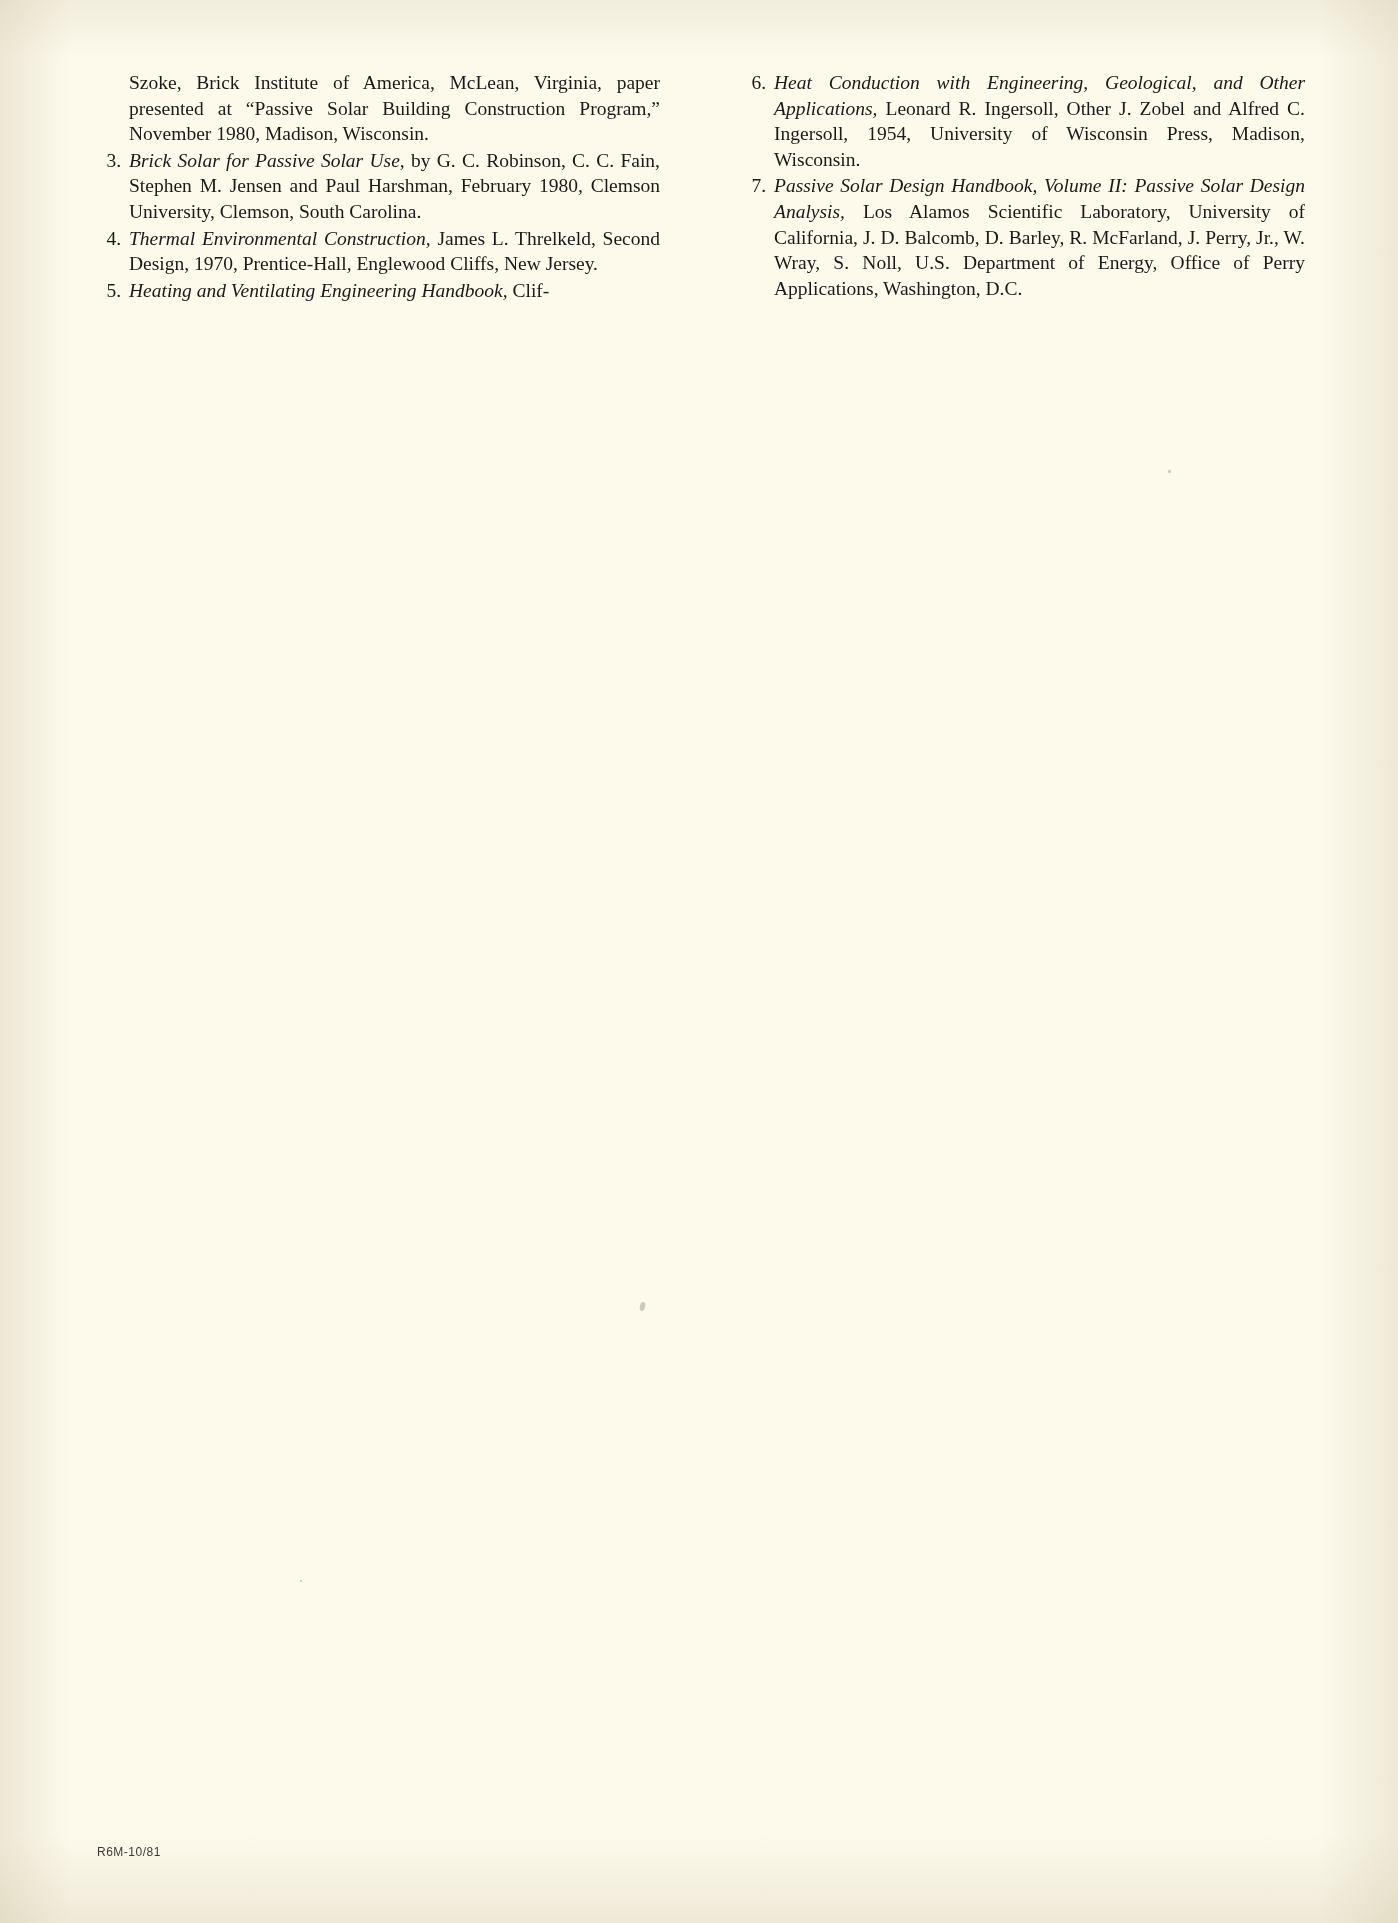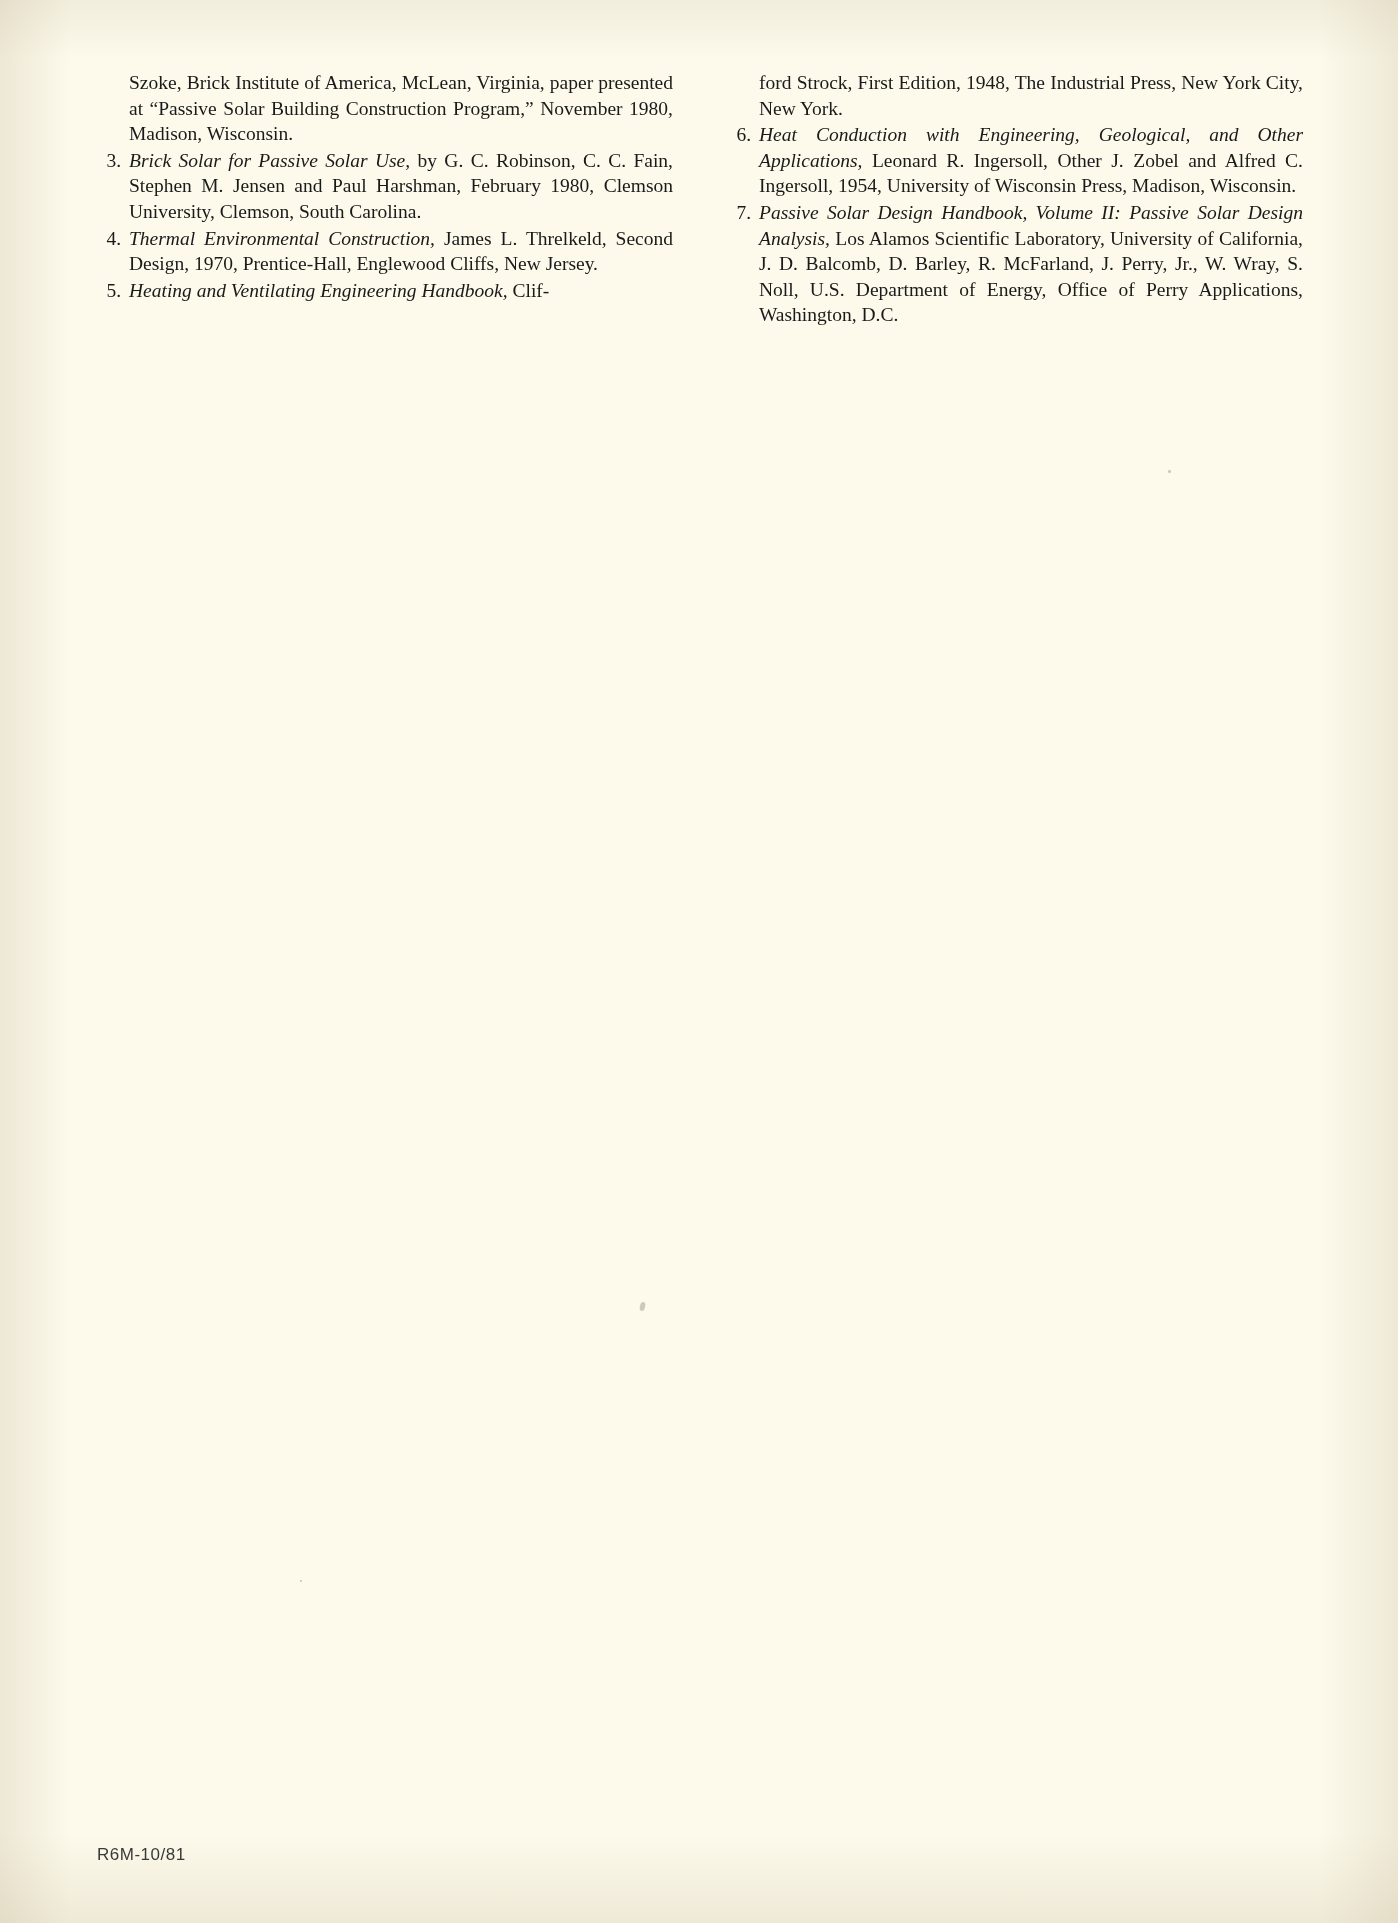--- a/index.html
+++ b/index.html
@@ -27,21 +27,21 @@
       linear-gradient(to top, rgba(205,195,165,0.30) 0px, rgba(200,190,160,0.0) 90px),
       #fdfaec;
   }
 
   .content {
     position: absolute;
     left: 95px;
     top: 70px;
     width: 1210px;
     display: flex;
-    gap: 52px;
+    gap: 80px;
   }
 
   .column {
     width: 578px;
   }
 
   .ref-list {
     list-style: none;
     margin: 0;
     padding: 0;
@@ -78,21 +78,21 @@
 
   .ttl {
     font-style: italic;
   }
 
   .footer {
     position: absolute;
     left: 97px;
     top: 1845px;
     font-family: "Liberation Sans", sans-serif;
-    font-size: 17px;
+    font-size: 12px;
     letter-spacing: 0.5px;
     color: #3a3a3a;
   }
 
   
   .speck {
     position: absolute;
     background: rgba(120,110,85,0.35);
     border-radius: 40%;
   }
@@ -123,21 +123,20 @@
 
         <li class="ref-item">
           <span class="num">5.</span><span class="ttl">Heating and Ventilating Engineering Handbook,</span><span> Clif-</span>
         </li>
 
       </ul>
     </div>
 
     <div class="column">
 
-      <p class="cont">ford Strock, First Edition, 1948, The Industrial Press, New York City, New York.</p>
 
       <ul class="ref-list">
 
         <li class="ref-item">
           <span class="num">6.</span><span class="ttl">Heat Conduction with Engineering, Geological, and Other Applications,</span><span> Leonard R. Ingersoll, Other J. Zobel and Alfred C. Ingersoll, 1954, University of Wisconsin Press, Madison, Wisconsin.</span>
         </li>
 
         <li class="ref-item">
           <span class="num">7.</span><span class="ttl">Passive Solar Design Handbook, Volume II: Passive Solar Design Analysis,</span><span> Los Alamos Scientific Laboratory, University of California, J. D. Balcomb, D. Barley, R. McFarland, J. Perry, Jr., W. Wray, S. Noll, U.S. Department of Energy, Office of Perry Applications, Washington, D.C.</span>
         </li>

